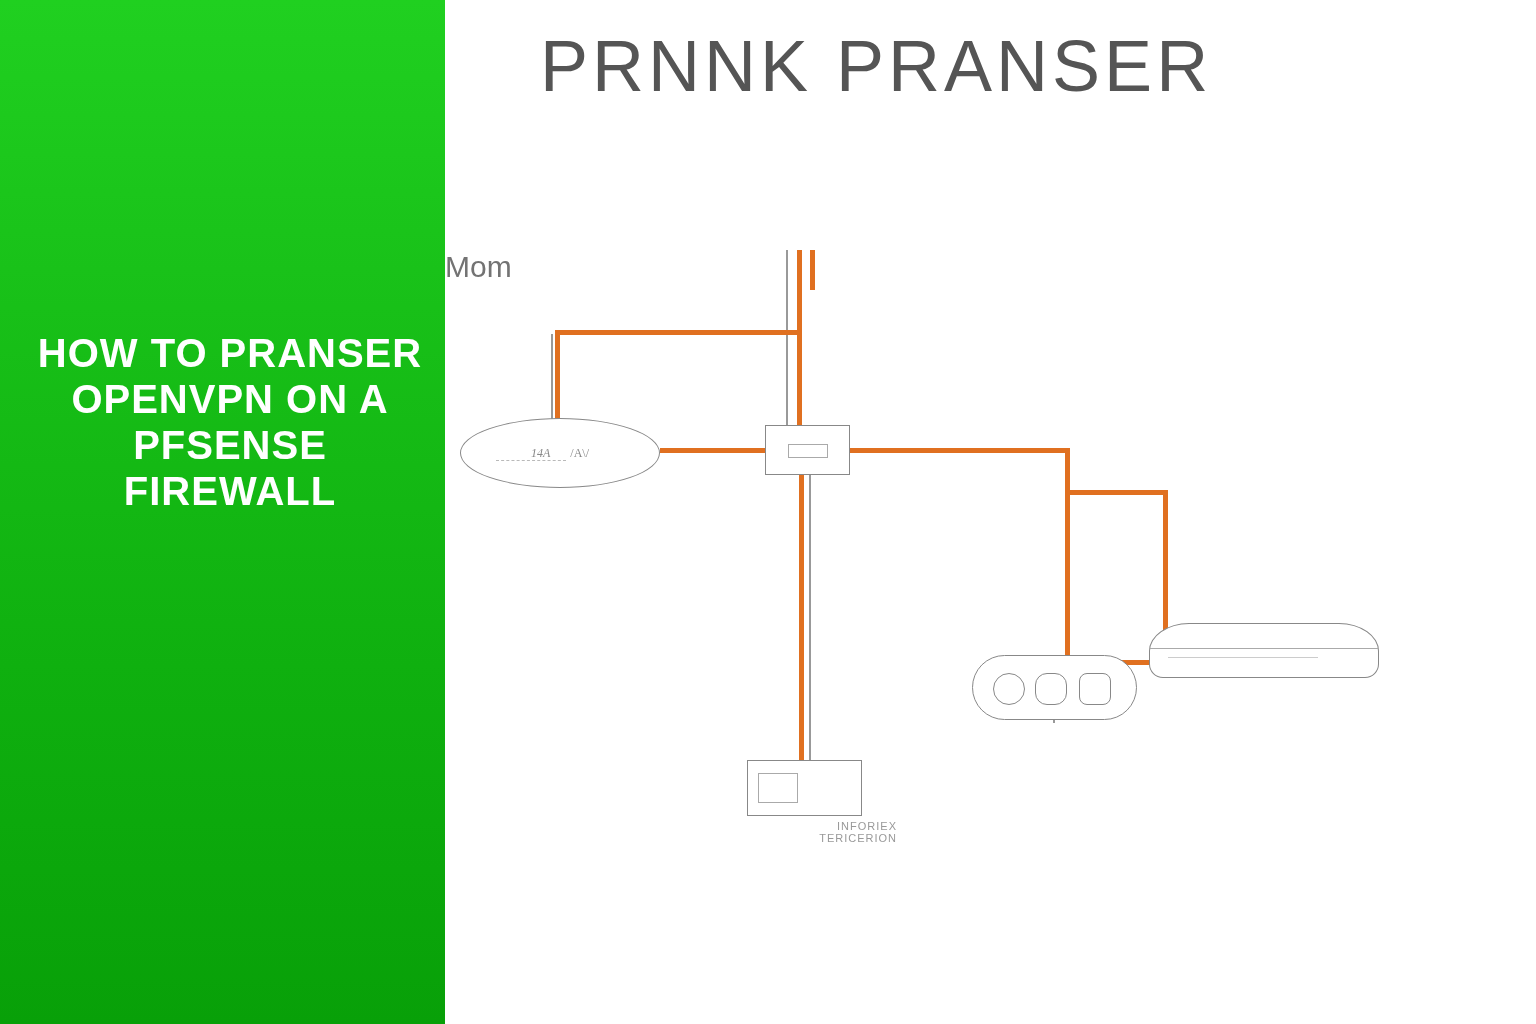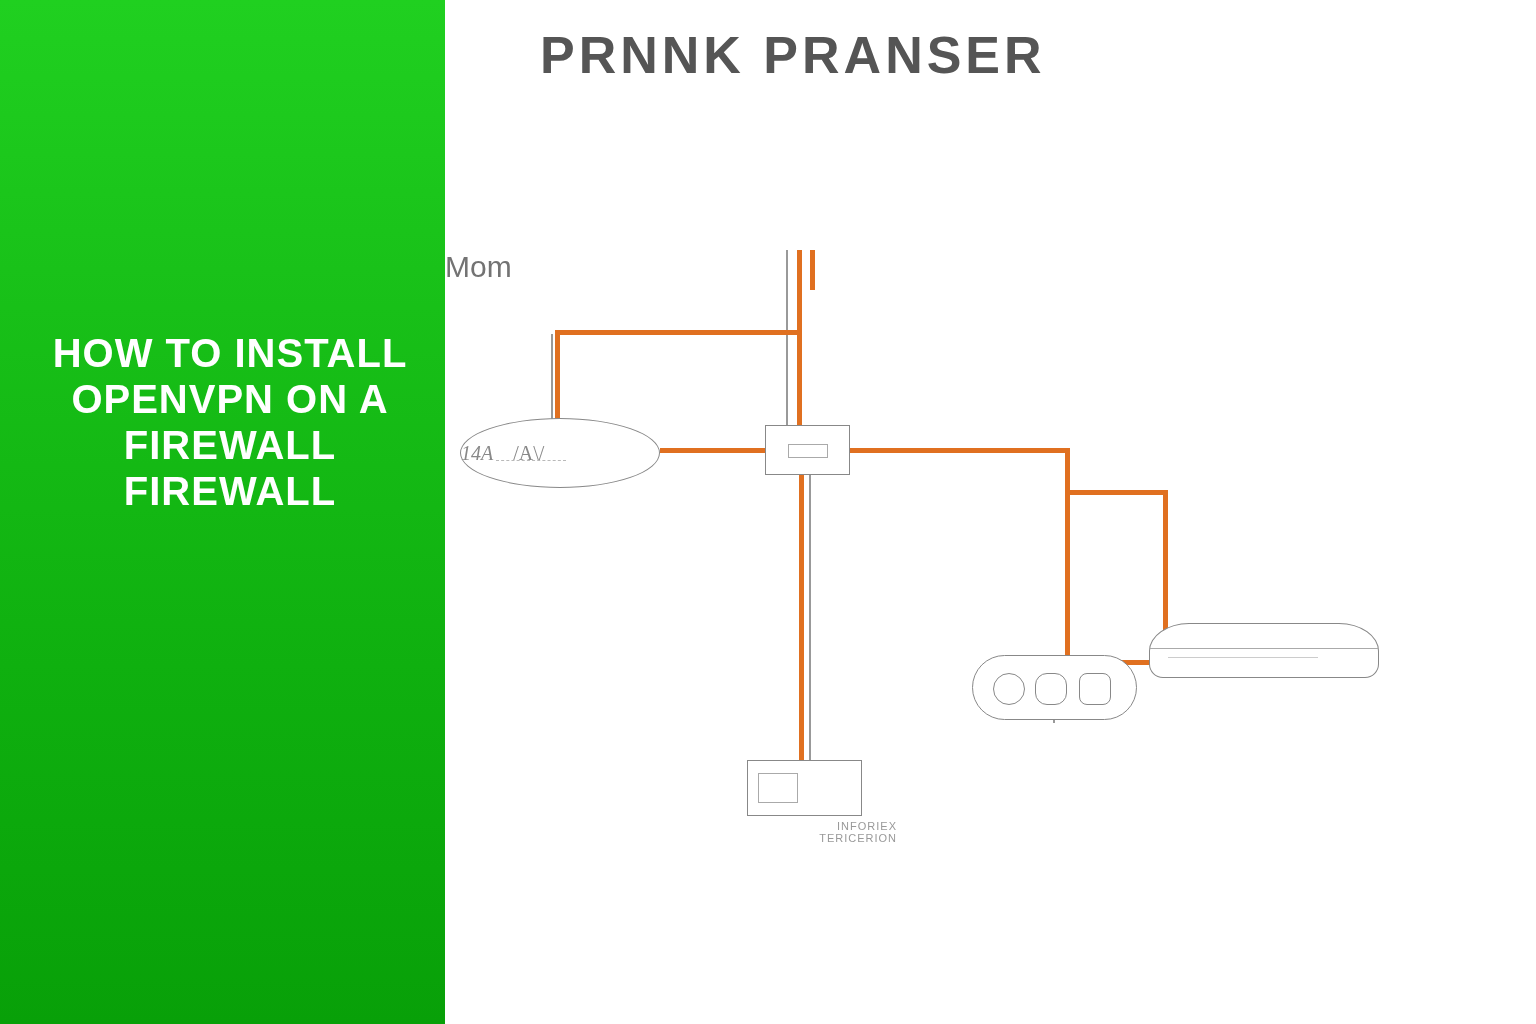--- a/index.html
+++ b/index.html
@@ -34,25 +34,25 @@
     font-weight: 800;
     font-size: 40px;
     line-height: 1.15;
     text-align: center;
     letter-spacing: 1px;
   }
   .diagram-title {
     position: absolute;
     top: 25px;
     left: 540px;
-    font-size: 52px;
+    font-size: 72px;
     letter-spacing: 4px;
     color: #555555;
     font-family: "Helvetica Neue", Arial, sans-serif;
-    font-weight: 700;
+    font-weight: 400;
   }
   .small-label {
     position: absolute;
     top: 250px;
     left: 445px;
     font-size: 30px;
     color: #737373;
     font-family: Arial, sans-serif;
   }
   
@@ -83,23 +83,24 @@
     letter-spacing: 1px;
   }
   .oval {
     position: absolute;
     border: 1.5px solid #888;
     border-radius: 50%;
     background: #fff;
     box-sizing: border-box;
     display: flex;
     align-items: center;
+    justify-content: center;
     gap: 20px;
     color: #888;
-    font-size: 20px;
+    font-size: 12px;
   }
   .rounded-device {
     position: absolute;
     border: 1.5px solid #888;
     border-radius: 40px;
     background: #fff;
     box-sizing: border-box;
   }
   .long-device {
     position: absolute;
@@ -120,21 +121,21 @@
   .mini-round {
     border-radius: 50%;
   }
 </style>
 </head>
 <body>
 
 <div class="canvas">
 
   <div class="side-panel">
-    <div class="side-title">HOW TO INSTALL OPENVPN ON A FIREWALL FIREWALL</div>
+    <div class="side-title">HOW TO PRANSER OPENVPN ON A PFSENSE FIREWALL</div>
   </div>
 
   <div class="diagram-title">PRNNK PRANSER</div>
 
   <div class="small-label">Mom</div>
 
   <div class="wire" style="left:797px; top:250px; width:5px; height:180px;"></div>
   <div class="wire-thin" style="left:786px; top:250px; width:2px; height:180px;"></div>
 
   <div class="wire" style="left:810px; top:250px; width:5px; height:40px;"></div>

